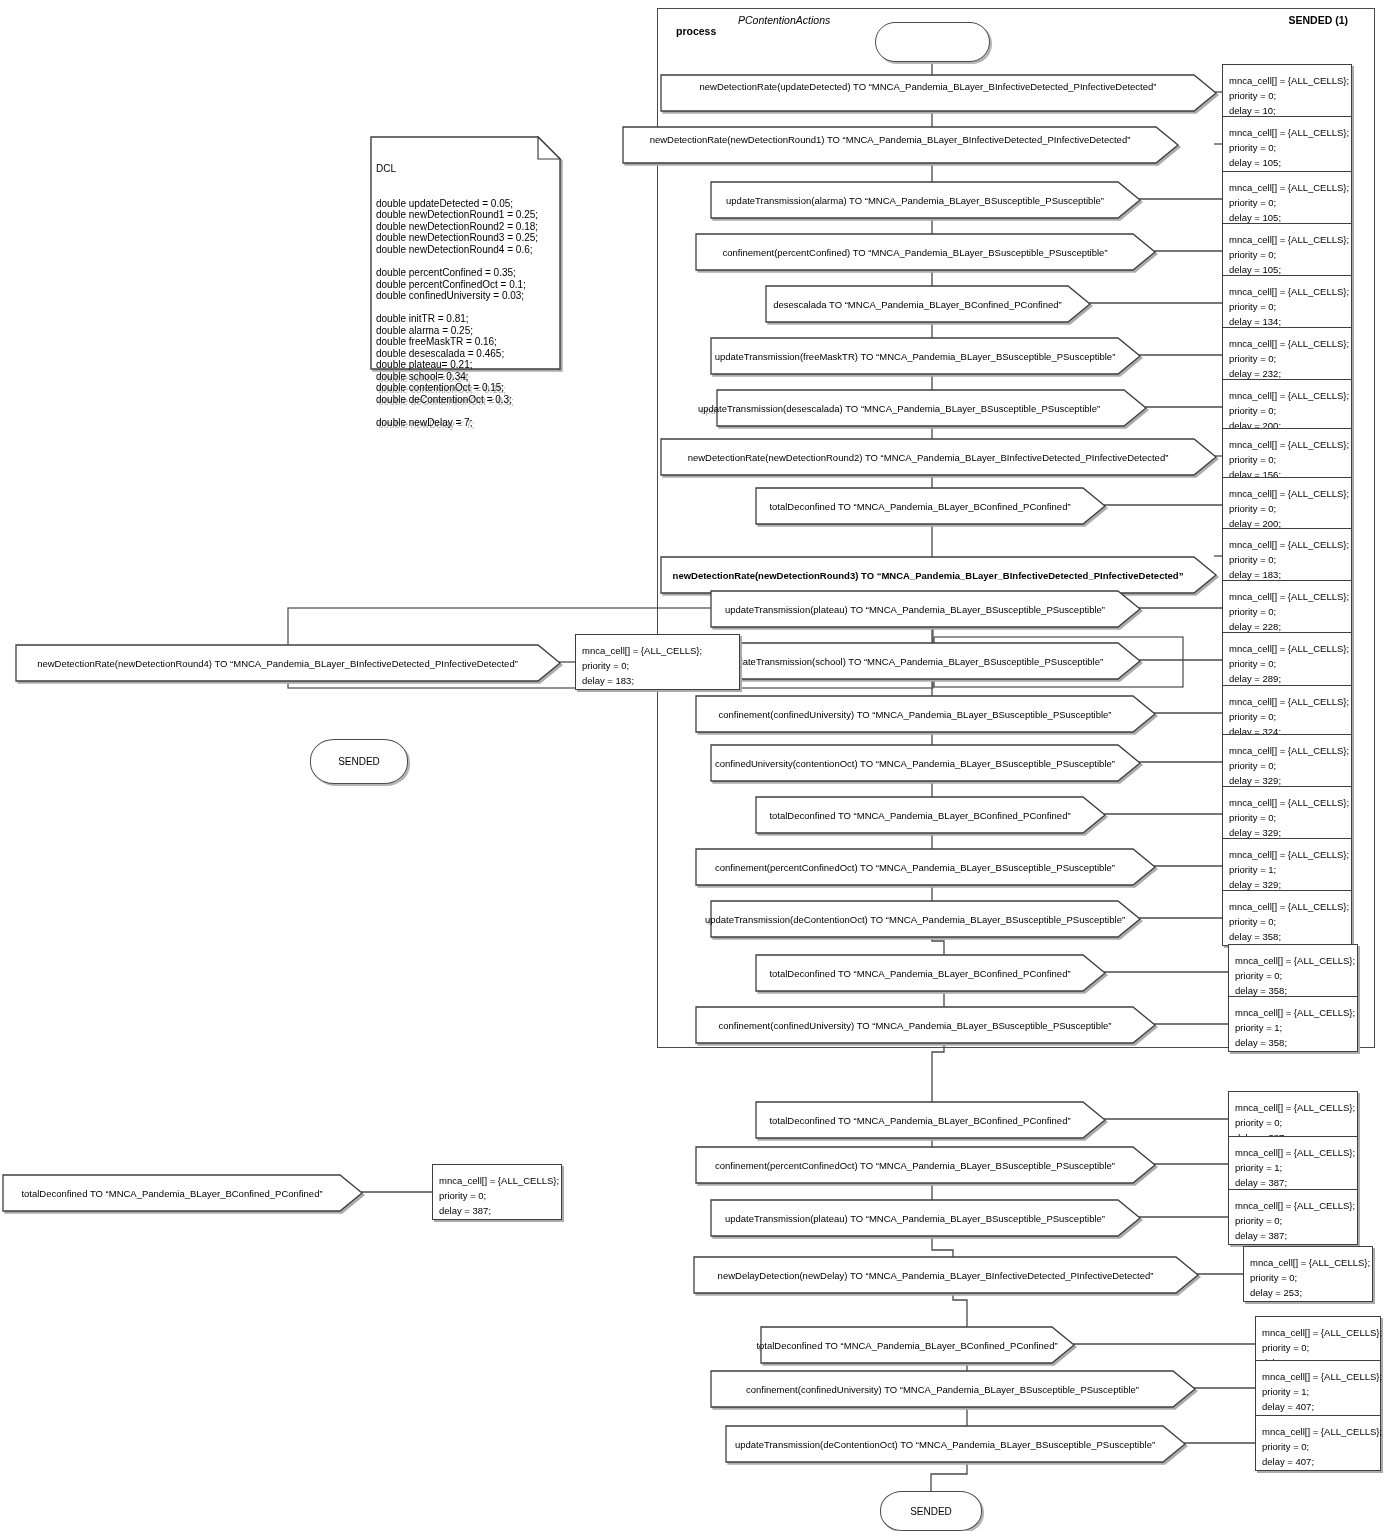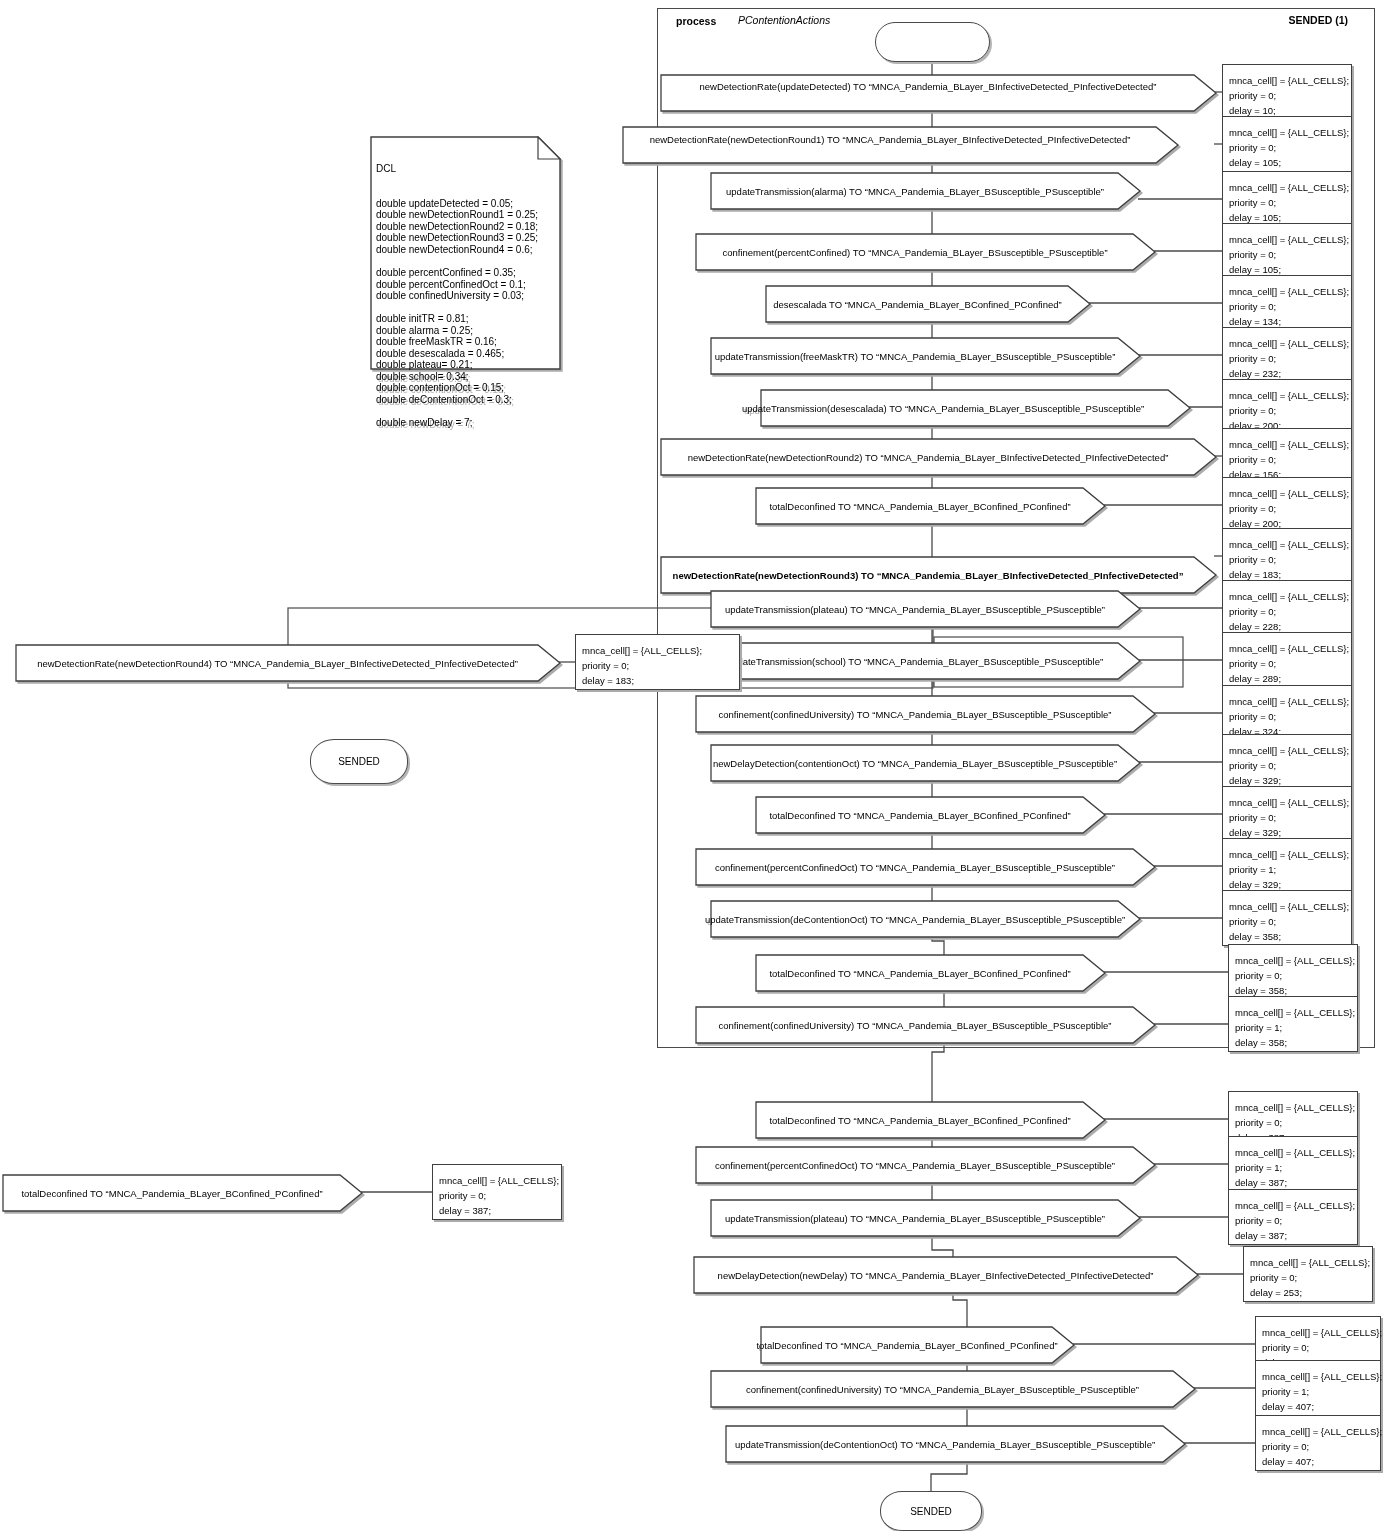--- a/index.html
+++ b/index.html
@@ -54,21 +54,21 @@
       <polyline points="1138,1217 1228,1217" fill="none" stroke="#4a4a4a" stroke-width="1.3"></polyline>
       <polyline points="1196,1274 1243,1274" fill="none" stroke="#4a4a4a" stroke-width="1.3"></polyline>
       <polyline points="1072,1344 1255,1344" fill="none" stroke="#4a4a4a" stroke-width="1.3"></polyline>
       <polyline points="1193,1388 1255,1388" fill="none" stroke="#4a4a4a" stroke-width="1.3"></polyline>
       <polyline points="1183,1443 1255,1443" fill="none" stroke="#4a4a4a" stroke-width="1.3"></polyline>
       <polyline points="558,662 575,662" fill="none" stroke="#4a4a4a" stroke-width="1.3"></polyline>
       <polyline points="360,1192 432,1192" fill="none" stroke="#4a4a4a" stroke-width="1.3"></polyline>
     </svg>
 
   <div class="frame" style="left:657px;top:8px;width:716px;height:1038px;"></div>
-  <span class="hdr b" style="left:676px;top:15px;position:absolute;">process</span>
+  <span class="hdr b" style="left:676px;top:25px;position:absolute;">process</span>
   <span class="hdr" style="left:738px;top:14px;position:absolute;font-style:italic;">PContentionActions</span>
   <span class="hdr b" style="left:1250px;top:14px;width:98px;text-align:right;position:absolute;">SENDED (1)</span>
 
   <div class="state" style="left:875px;top:22px;width:115px;height:40px;border-radius:20px;"></div>
 
   <div class="dclwrap" style="left:370px;top:136px;">
     <svg width="194" height="236">
       <path d="M1,1 h167 l22,22 v210 h-189 z" fill="#ffffff" stroke="#3f3f3f" stroke-width="1.4"></path>
       <path d="M168,1 v22 h22 z" fill="#ffffff" stroke="#3f3f3f" stroke-width="1.2"></path>
     </svg>
@@ -94,21 +94,21 @@
         <svg width="558" height="38">
           <polygon points="1,1 534,1 556,19 534,37 1,37" fill="#ffffff" stroke="#3f3f3f" stroke-width="1.3"></polygon>
         </svg>
         <span class="txt">newDetectionRate(newDetectionRound1) TO “MNCA_Pandemia_BLayer_BInfectiveDetected_PInfectiveDetected”</span>
       </div>
       <div class="comment" style="left: 1222px; top: 116px; width: 130px; height: 56px;">
         <div>mnca_cell[] = {ALL_CELLS};</div>
         <div>priority = 0;</div>
         <div>delay = 105;</div>
       </div>
-      <div class="node" style="left: 710px; top: 172px; width: 432px; height: 38px;">
+      <div class="node" style="left: 710px; top: 181px; width: 432px; height: 38px;">
         <svg width="432" height="38">
           <polygon points="1,1 408,1 430,19 408,37 1,37" fill="#ffffff" stroke="#3f3f3f" stroke-width="1.3"></polygon>
         </svg>
         <span class="txt">updateTransmission(alarma) TO “MNCA_Pandemia_BLayer_BSusceptible_PSusceptible”</span>
       </div>
       <div class="comment" style="left: 1222px; top: 171px; width: 130px; height: 56px;">
         <div>mnca_cell[] = {ALL_CELLS};</div>
         <div>priority = 0;</div>
         <div>delay = 105;</div>
       </div>
@@ -138,21 +138,21 @@
         <svg width="432" height="38">
           <polygon points="1,1 408,1 430,19 408,37 1,37" fill="#ffffff" stroke="#3f3f3f" stroke-width="1.3"></polygon>
         </svg>
         <span class="txt">updateTransmission(freeMaskTR) TO “MNCA_Pandemia_BLayer_BSusceptible_PSusceptible”</span>
       </div>
       <div class="comment" style="left: 1222px; top: 327px; width: 130px; height: 56px;">
         <div>mnca_cell[] = {ALL_CELLS};</div>
         <div>priority = 0;</div>
         <div>delay = 232;</div>
       </div>
-      <div class="node" style="left: 716px; top: 389px; width: 432px; height: 38px; padding-left: 44px;">
+      <div class="node" style="left: 672px; top: 389px; width: 432px; height: 38px; padding-left: 44px;">
         <svg width="432" height="38">
           <polygon points="1,1 408,1 430,19 408,37 1,37" fill="#ffffff" stroke="#3f3f3f" stroke-width="1.3"></polygon>
         </svg>
         <span class="txt">updateTransmission(desescalada) TO “MNCA_Pandemia_BLayer_BSusceptible_PSusceptible”</span>
       </div>
       <div class="comment" style="left: 1222px; top: 379px; width: 130px; height: 56px;">
         <div>mnca_cell[] = {ALL_CELLS};</div>
         <div>priority = 0;</div>
         <div>delay = 200;</div>
       </div>
@@ -219,21 +219,21 @@
       </div>
       <div class="comment" style="left: 1222px; top: 685px; width: 130px; height: 56px;">
         <div>mnca_cell[] = {ALL_CELLS};</div>
         <div>priority = 0;</div>
         <div>delay = 324;</div>
       </div>
       <div class="node" style="left: 710px; top: 744px; width: 432px; height: 38px;">
         <svg width="432" height="38">
           <polygon points="1,1 408,1 430,19 408,37 1,37" fill="#ffffff" stroke="#3f3f3f" stroke-width="1.3"></polygon>
         </svg>
-        <span class="txt">newDelayDetection(contentionOct) TO “MNCA_Pandemia_BLayer_BSusceptible_PSusceptible”</span>
+        <span class="txt">confinedUniversity(contentionOct) TO “MNCA_Pandemia_BLayer_BSusceptible_PSusceptible”</span>
       </div>
       <div class="comment" style="left: 1222px; top: 734px; width: 130px; height: 56px;">
         <div>mnca_cell[] = {ALL_CELLS};</div>
         <div>priority = 0;</div>
         <div>delay = 329;</div>
       </div>
       <div class="node" style="left: 755px; top: 796px; width: 352px; height: 38px;">
         <svg width="352" height="38">
           <polygon points="1,1 328,1 350,19 328,37 1,37" fill="#ffffff" stroke="#3f3f3f" stroke-width="1.3"></polygon>
         </svg>

